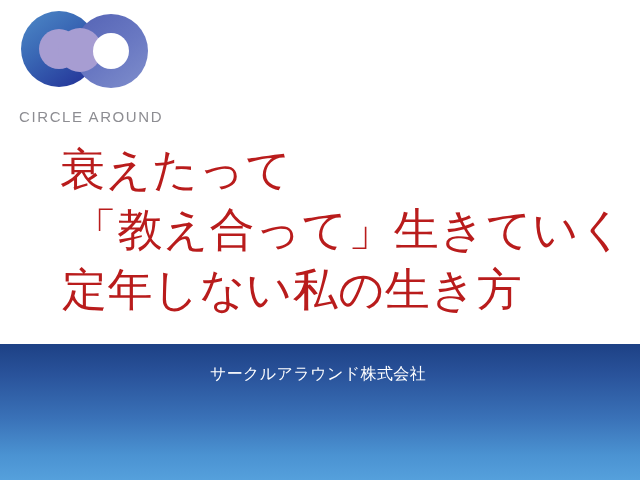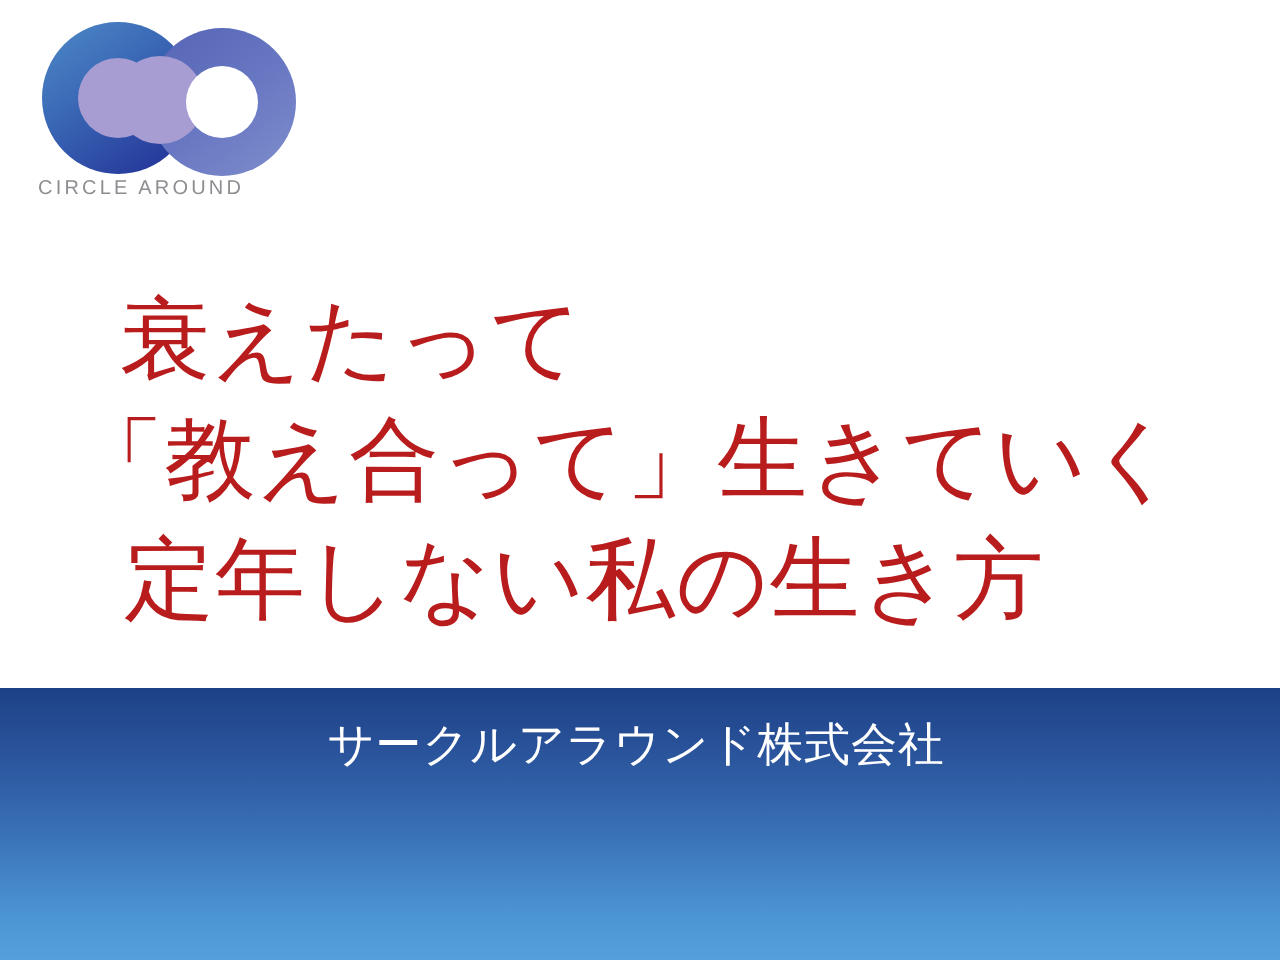--- a/index.html
+++ b/index.html
@@ -34,23 +34,23 @@
     width: 132px;
     height: 78px;
     margin-left: 6px;
   }
   .logo-mark svg {
     display: block;
     width: 132px;
     height: 78px;
   }
   .logo-wordmark {
-    margin-top: 1px;
+    margin-top: 20px;
     margin-left: 5px;
-    font-size: 10px;
+    font-size: 15px;
     letter-spacing: 1.6px;
     color: #8d8d92;
     font-family: "Liberation Sans", "DejaVu Sans", sans-serif;
     white-space: nowrap;
   }
 
   
   .headline {
     position: absolute;
     left: 0;
@@ -60,21 +60,21 @@
   .headline-line {
     color: #b91c1c;
     font-family: "DejaVu Sans", "Liberation Sans", sans-serif;
     font-weight: 400;
     font-size: 45px;
     line-height: 60px;
     letter-spacing: 0.5px;
     white-space: nowrap;
   }
   .headline-line.l1 { padding-left: 60px; }
-  .headline-line.l2 { padding-left: 37px; }
+  .headline-line.l2 { padding-left: 72px; }
   .headline-line.l3 { padding-left: 62px; }
 
   
   .footer-band {
     position: absolute;
     left: 0;
     top: 344px;
     width: 640px;
     height: 136px;
     background: linear-gradient(to bottom, #1d4185 0%, #29529a 22%, #3a72b8 55%, #4b93d2 82%, #55a0dc 100%);
@@ -82,21 +82,21 @@
   .footer-text {
     position: absolute;
     left: 0;
     top: 14px;
     width: 636px;
     text-align: center;
   }
   .footer-line {
     color: #ffffff;
     font-family: "DejaVu Sans", "Liberation Sans", sans-serif;
-    font-size: 23px;
+    font-size: 16px;
     line-height: 31px;
     letter-spacing: 0.4px;
     white-space: nowrap;
   }
 </style>
 </head>
 <body>
 
 <div class="slide">
 

